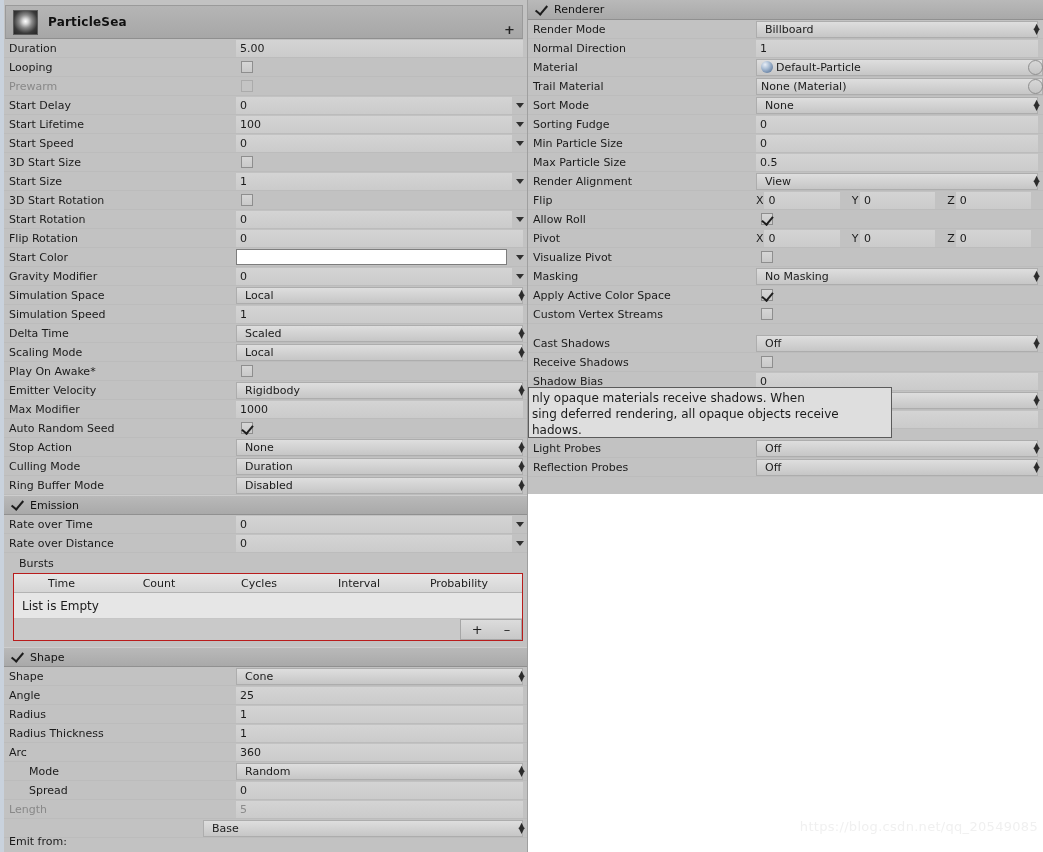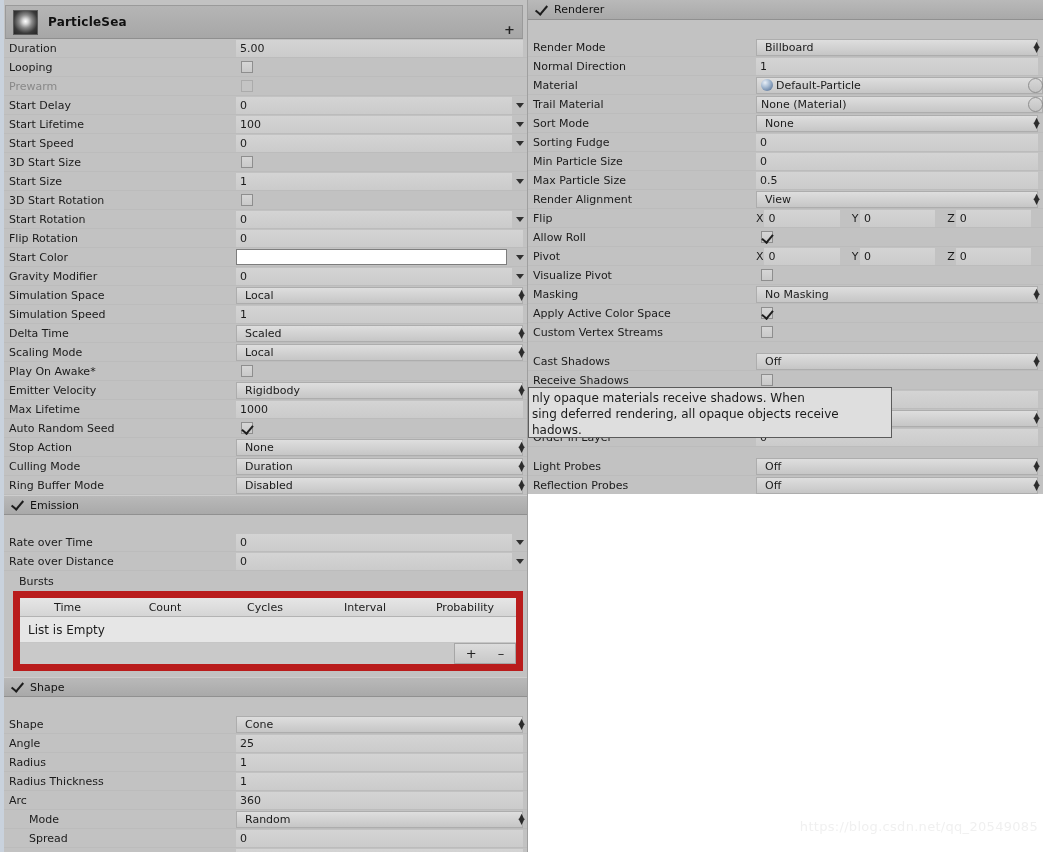--- a/index.html
+++ b/index.html
@@ -113,21 +113,21 @@
     transform: rotate(40deg);
   }
   .swatch {
     position: absolute; left: 0; top: 1px; right: 21px; height: 16px;
     background: #ffffff; border: 1px solid #7d7d7d;
   }
 
   
   .section {
     position: relative; height: 20px;
-    margin: 0 0 18px 0;
+    margin: 0 0 0 0;
     background: linear-gradient(#b9b9b9, #a9a9a9);
     border-top: 1px solid #cdcdcd;
     border-bottom: 1px solid #909090;
     display: flex; align-items: center;
   }
   .section .sec-chk {
     position: relative; width: 13px; height: 12px; margin-left: 7px;
   }
   .section .sec-chk::after {
     content: "";
@@ -135,21 +135,21 @@
     width: 5px; height: 10px;
     border: solid #1d1d1d; border-width: 0 2px 2px 0;
     transform: rotate(40deg);
   }
   .section .sec-title { margin-left: 6px; font-size: 11px; color: #121212; }
 
   
   .plain-label { height: 20px; display: flex; align-items: center; padding-left: 15px; font-size: 11px; }
   .burst-box {
     margin: 0 5px 0 9px;
-    border: 7px solid #b91c1c;
+    border: 1px solid #b91c1c;
     background: #e2e2e2;
   }
   .burst-head {
     display: flex; height: 19px; align-items: center;
     background: linear-gradient(#e6e6e6, #d5d5d5);
     border-bottom: 1px solid #b3b3b3;
     font-size: 11px; color: #1b1b1b;
   }
   .burst-head span { text-align: center; }
   .burst-empty {
@@ -345,21 +345,21 @@
           </div>
         </div>
         <div class="row">
           <div class="lbl" style="width: 204px;">Emitter Velocity</div>
           <div class="field">
             <div class="popup">Rigidbody</div>
             <div class="updown">▲<br>▼</div>
           </div>
         </div>
         <div class="row">
-          <div class="lbl" style="width: 204px;">Max Lifetime</div>
+          <div class="lbl" style="width: 204px;">Max Modifier</div>
           <div class="field">
             <div class="num">1000</div>
           </div>
         </div>
         <div class="row">
           <div class="lbl" style="width: 204px;">Auto Random Seed</div>
           <div class="field">
             <div class="cbx on"></div>
           </div>
         </div>

